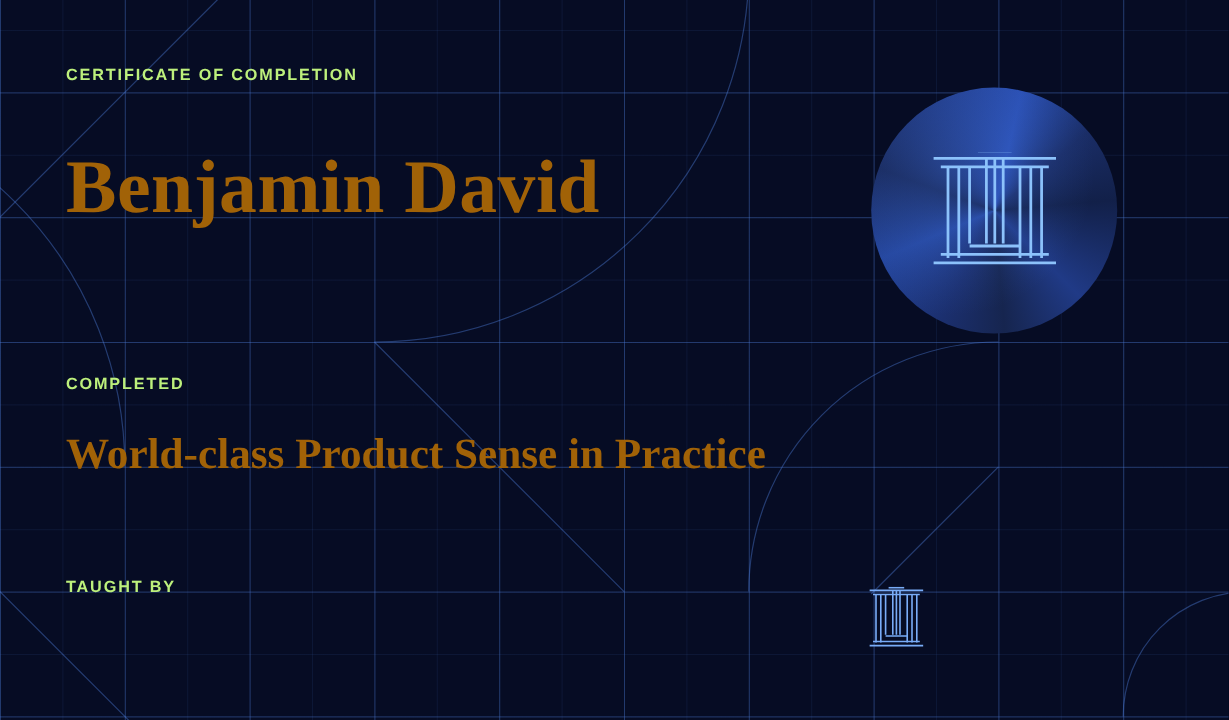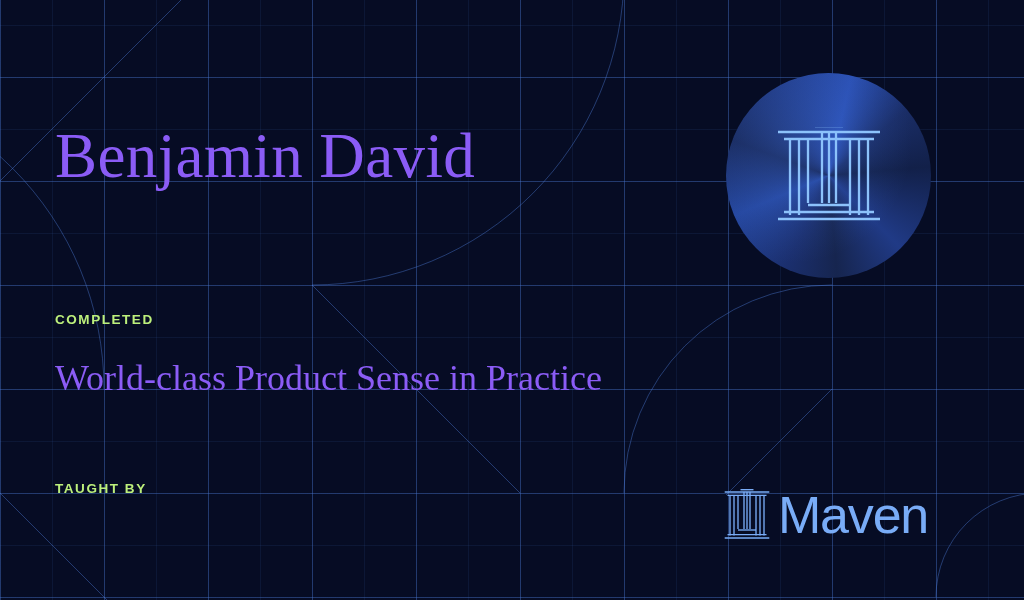--- a/index.html
+++ b/index.html
@@ -46,24 +46,24 @@
     left: 55px;
     color: #BDF07C;
     font-size: 13.5px;
     font-weight: bold;
     letter-spacing: 1.55px;
     white-space: nowrap;
   }
   .serif-line {
     position: absolute;
     left: 55px;
-    color: #8b5cf6;
+    color: #a16207;
     font-family: "Liberation Serif", serif;
     white-space: nowrap;
-    font-weight: normal;
+    font-weight: bold;
   }
   #eyebrow-certificate { top: 55px; }
   #recipient-name {
     top: 123px;
     font-size: 63px;
     letter-spacing: 0.4px;
     line-height: 1.06;
   }
   #eyebrow-completed { top: 312px; }
   #course-title {
@@ -163,20 +163,21 @@
 
         <line x1="726" y1="495" x2="832" y2="389"></line>
 
         <line x1="728" y1="181" x2="832" y2="77"></line>
 
         <path d="M 936 597 A 104 104 0 0 1 1040 493"></path>
       </g>
     </svg>
   </div>
 
+  <div class="eyebrow" id="eyebrow-certificate">CERTIFICATE OF COMPLETION</div>
 
   <div class="serif-line" id="recipient-name">Benjamin David</div>
 
   <div class="eyebrow" id="eyebrow-completed">COMPLETED</div>
 
   <div class="serif-line" id="course-title">World-class Product Sense in Practice</div>
 
   <div class="eyebrow" id="eyebrow-taught-by">TAUGHT BY</div>
 
 
@@ -222,16 +223,15 @@
         <line x1="23" y1="3" x2="23" y2="40"></line>
         <line x1="26" y1="3" x2="26" y2="40"></line>
         <line x1="32" y1="6.4" x2="32" y2="46.5"></line>
         <line x1="36" y1="6.4" x2="36" y2="46.5"></line>
         <line x1="40" y1="6.4" x2="40" y2="46.5"></line>
         <line x1="14" y1="41" x2="32" y2="41"></line>
         <line x1="3.5" y1="45.6" x2="42.5" y2="45.6"></line>
         <line x1="0.7" y1="49" x2="45.3" y2="49"></line>
       </g>
     </svg>
-    <span id="maven-wordmark">Maven</span>
   </div>
 
 </div>
 
 </body></html>

